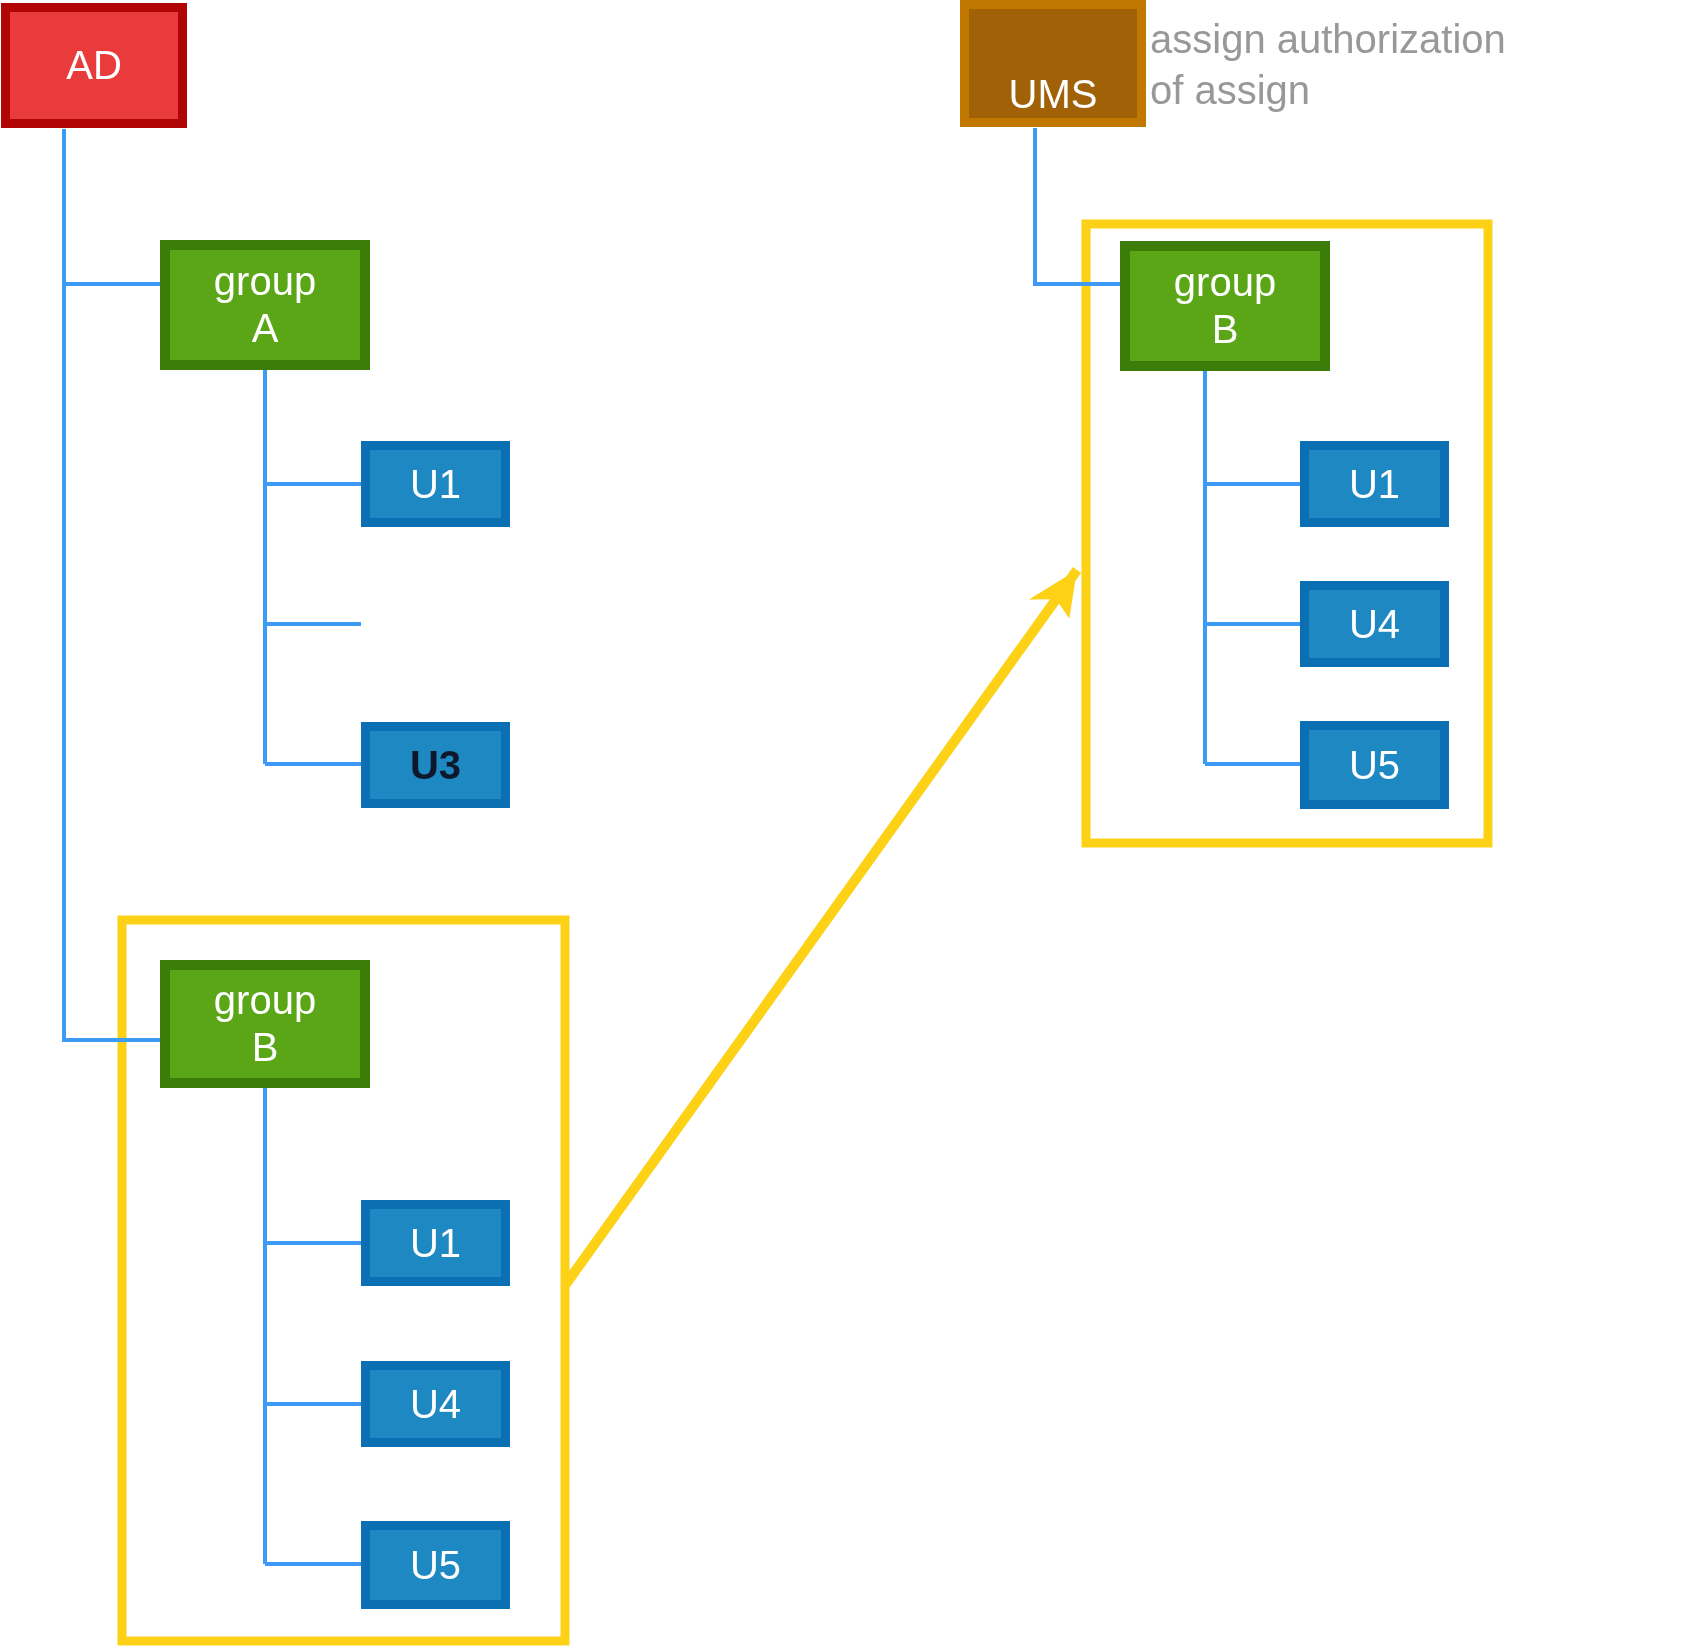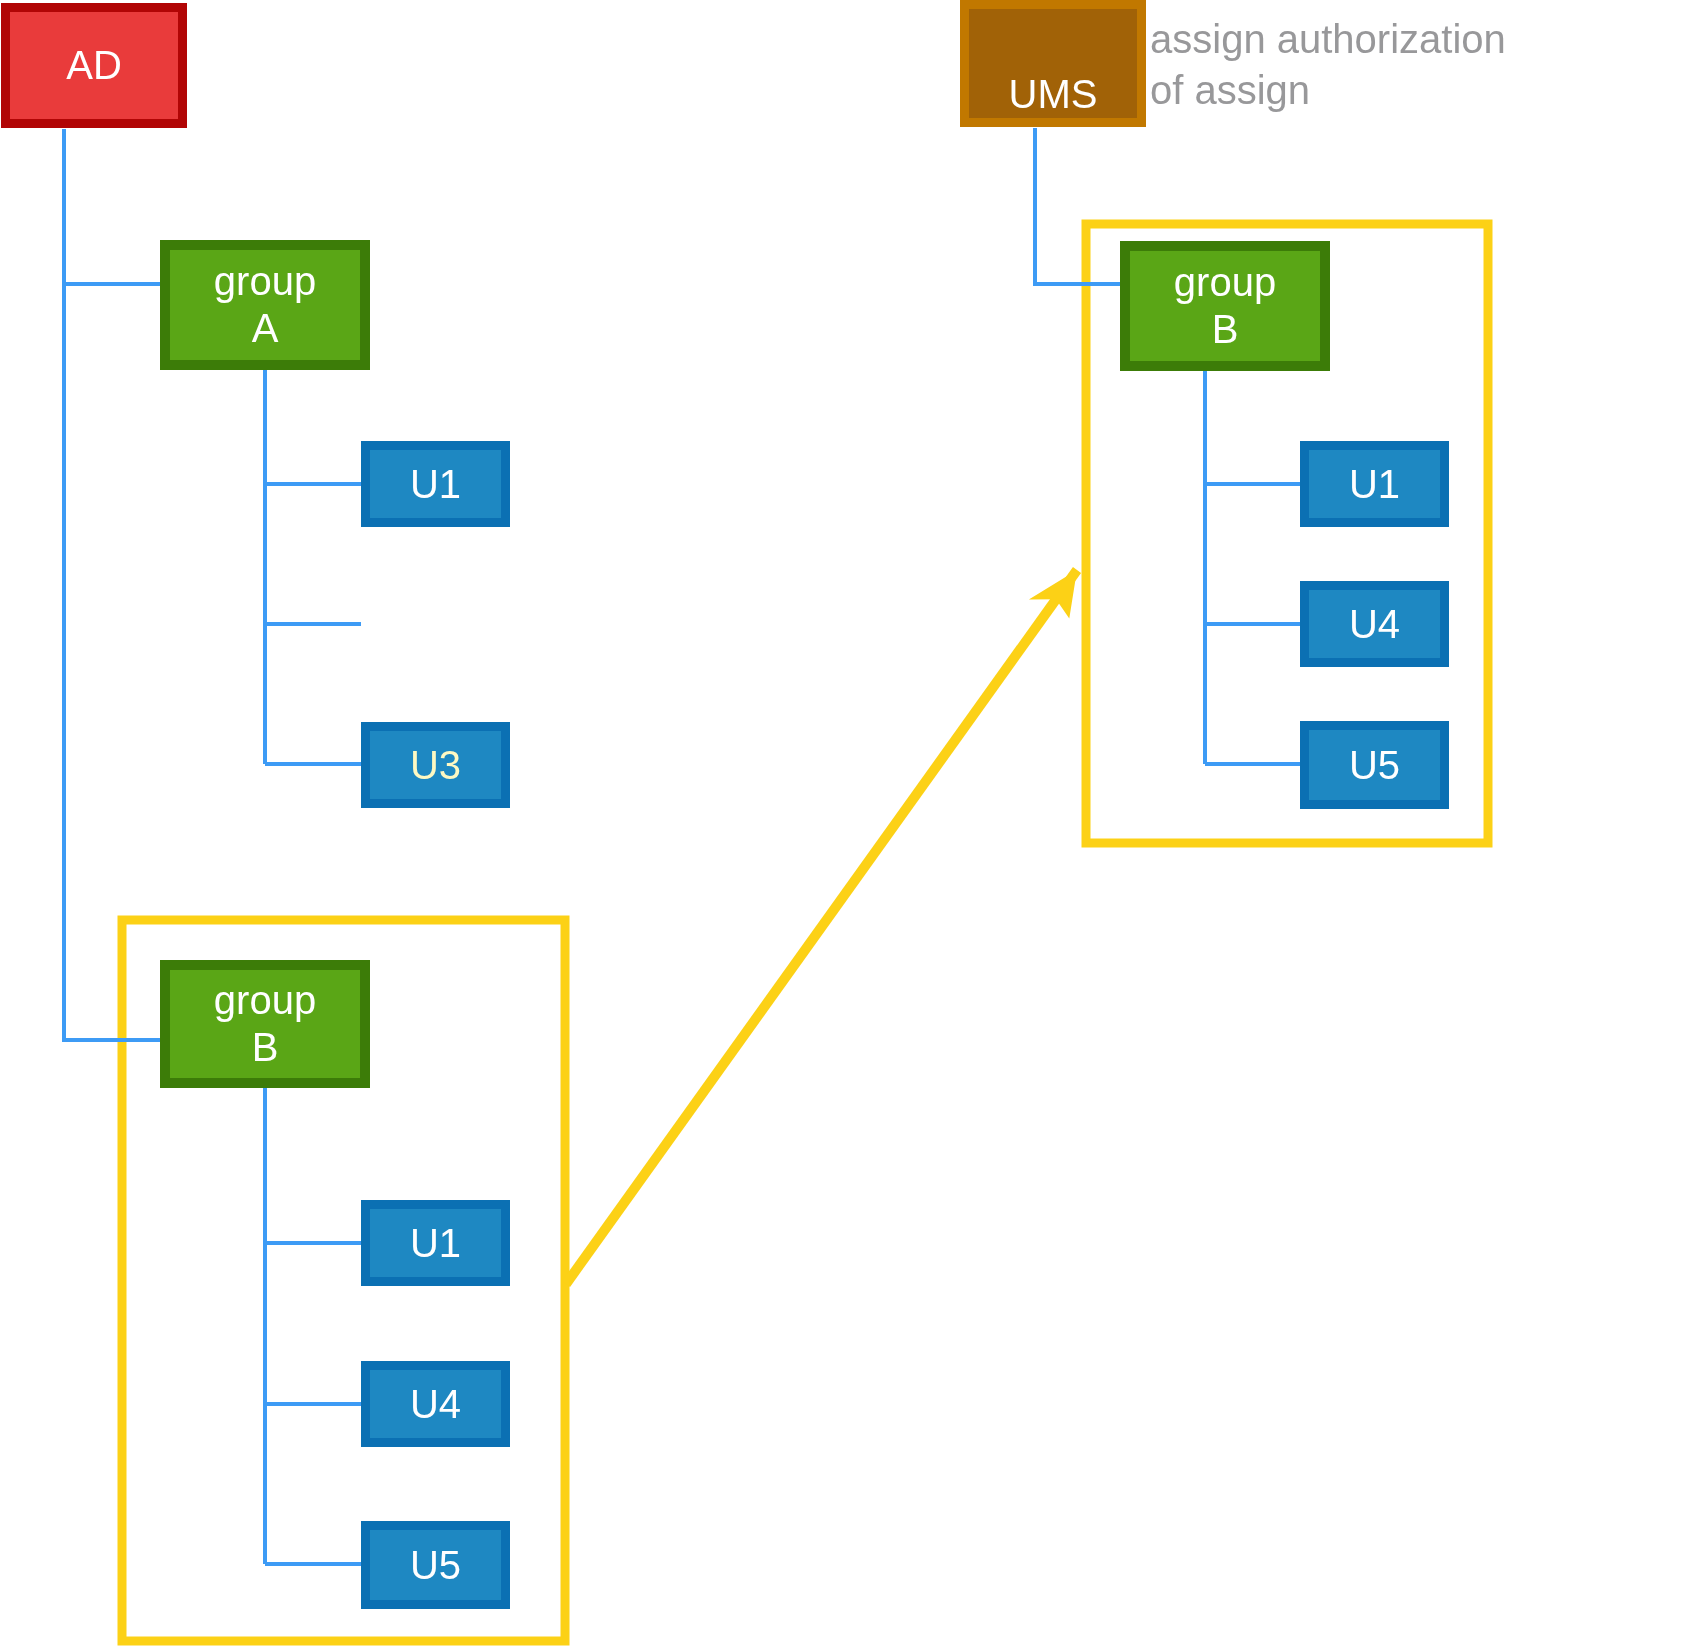--- a/index.html
+++ b/index.html
@@ -89,21 +89,21 @@
       <div class="node-line">group</div>
       <div class="node-line">B</div>
     </div>
     <div class="node node-group" style="left: 1120px; top: 241px; width: 210px; height: 130px; background: rgb(90, 166, 22); border-color: rgb(60, 124, 8); border-width: 10px; color: rgb(255, 255, 255);">
       <div class="node-line">group</div>
       <div class="node-line">B</div>
     </div>
     <div class="node node-user" style="left: 361px; top: 441px; width: 149px; height: 86px; background: rgb(30, 136, 194); border-color: rgb(11, 112, 179); border-width: 9px; color: rgb(255, 255, 255);">
       <div class="node-line">U1</div>
     </div>
-    <div class="node node-user" style="left: 361px; top: 722px; width: 149px; height: 86px; background: rgb(30, 136, 194); border-color: rgb(11, 112, 179); border-width: 9px; color: #fef9c3;">
+    <div class="node node-user" style="left: 361px; top: 722px; width: 149px; height: 86px; background: rgb(30, 136, 194); border-color: rgb(11, 112, 179); border-width: 9px; color: #0f172a; font-weight: bold;">
       <div class="node-line">U3</div>
     </div>
     <div class="node node-user" style="left: 361px; top: 1200px; width: 149px; height: 86px; background: rgb(30, 136, 194); border-color: rgb(11, 112, 179); border-width: 9px; color: rgb(255, 255, 255);">
       <div class="node-line">U1</div>
     </div>
     <div class="node node-user" style="left: 361px; top: 1361px; width: 149px; height: 86px; background: rgb(30, 136, 194); border-color: rgb(11, 112, 179); border-width: 9px; color: rgb(255, 255, 255);">
       <div class="node-line">U4</div>
     </div>
     <div class="node node-user" style="left: 361px; top: 1521px; width: 149px; height: 88px; background: rgb(30, 136, 194); border-color: rgb(11, 112, 179); border-width: 9px; color: rgb(255, 255, 255);">
       <div class="node-line">U5</div>

